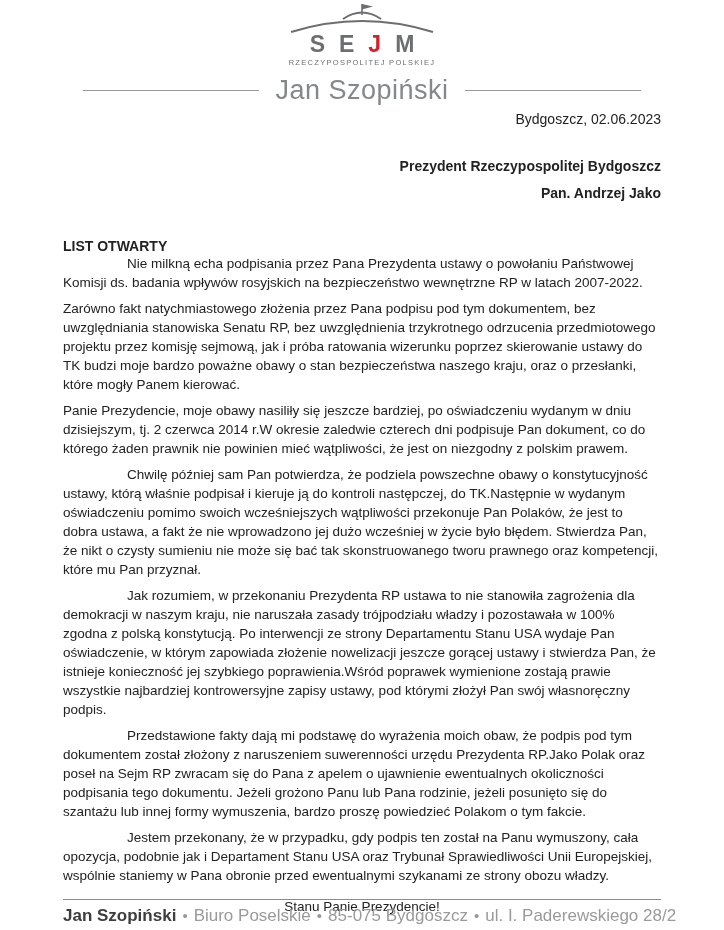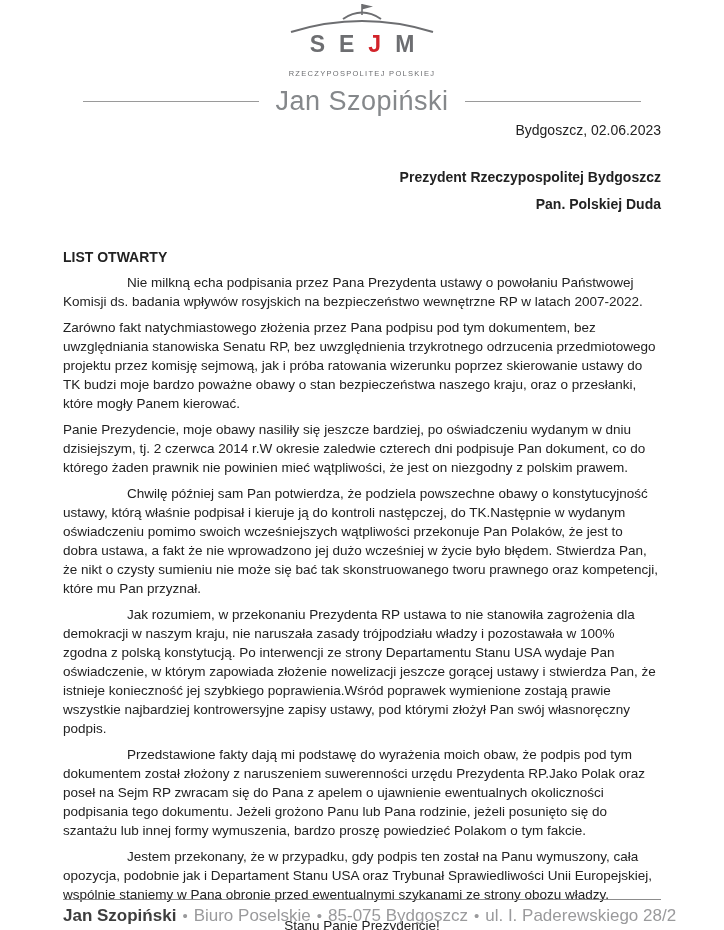--- a/index.html
+++ b/index.html
@@ -23,21 +23,21 @@
     margin-top: -2px;
     color: #6d6e71;
     font-size: 23px;
     font-weight: bold;
     letter-spacing: 0;
     line-height: 24px;
   }
   .sejm-letters span { display: inline-block; margin: 0 7px; }
   .sejm-letters .red { color: #d2232a; }
   .sejm-subtitle {
-    margin-top: 13px;
+    margin-top: 2px;
     color: #6d6e71;
     font-size: 7.5px;
     letter-spacing: 1.3px;
     line-height: 9px;
     white-space: nowrap;
   }
 
   .name-row {
     margin-top: 7px;
     display: flex;
@@ -74,21 +74,21 @@
     font-weight: bold;
     color: #222222;
   }
   .body-text p {
     margin: 7px 0 0 0;
     font-size: 13.5px;
     line-height: 19px;
     color: #222222;
     text-align: left;
   }
-  .body-text p.first { margin-top: 8px; }
+  .body-text p.first { margin-top: 0; }
   .body-text p.indent { text-indent: 64px; }
   .closing {
     margin-top: 14px;
     text-align: center;
     font-size: 13.5px;
     color: #222222;
   }
 
   
   .footer {
@@ -129,21 +129,21 @@
   <div class="name-row">
     <div class="rule"></div>
     <div class="sender-name">Jan Szopiński</div>
     <div class="rule"></div>
   </div>
 
   <div class="place-date">Bydgoszcz, 02.06.2023</div>
 
   <div class="addressee">
     <div class="line1">Prezydent Rzeczypospolitej Bydgoszcz</div>
-    <div class="line2">Pan. Polskiej Duda</div>
+    <div class="line2">Pan. Andrzej Jako</div>
   </div>
 
   <div class="letter-title">LIST OTWARTY</div>
 
   <div class="body-text">
     <p class="first indent">Nie milkną echa podpisania przez Pana Prezydenta ustawy o powołaniu Państwowej Komisji ds. badania wpływów rosyjskich na bezpieczeństwo wewnętrzne RP w latach 2007-2022.</p>
     <p>Zarówno fakt natychmiastowego złożenia przez Pana podpisu pod tym dokumentem, bez uwzględniania stanowiska Senatu RP, bez uwzględnienia trzykrotnego odrzucenia przedmiotowego projektu przez komisję sejmową, jak i próba ratowania wizerunku poprzez skierowanie ustawy do TK budzi moje bardzo poważne obawy o stan bezpieczeństwa naszego kraju, oraz o przesłanki, które mogły Panem kierować.</p>
     <p>Panie Prezydencie, moje obawy nasiliły się jeszcze bardziej, po oświadczeniu wydanym w  dniu dzisiejszym, tj. 2 czerwca 2014 r.W okresie zaledwie czterech dni podpisuje Pan dokument, co do którego żaden prawnik nie powinien mieć wątpliwości, że jest on niezgodny z polskim prawem.</p>
     <p class="indent">Chwilę później sam Pan potwierdza, że podziela powszechne obawy o konstytucyjność ustawy, którą właśnie podpisał i kieruje ją do kontroli następczej, do TK.Następnie w wydanym oświadczeniu  pomimo swoich wcześniejszych wątpliwości przekonuje Pan Polaków, że jest to dobra ustawa, a fakt że nie wprowadzono jej dużo wcześniej w życie było błędem. Stwierdza Pan, że nikt o czysty sumieniu nie może się bać tak skonstruowanego tworu prawnego oraz kompetencji, które mu Pan przyznał.</p>
     <p class="indent">Jak rozumiem, w przekonaniu Prezydenta RP ustawa to nie stanowiła zagrożenia dla demokracji w naszym kraju, nie naruszała zasady trójpodziału władzy i pozostawała w 100% zgodna z polską konstytucją. Po interwencji ze strony Departamentu Stanu USA wydaje Pan oświadczenie, w którym zapowiada złożenie nowelizacji jeszcze gorącej ustawy i stwierdza Pan, że istnieje konieczność jej szybkiego poprawienia.Wśród poprawek wymienione zostają prawie wszystkie najbardziej kontrowersyjne zapisy ustawy, pod którymi złożył Pan swój własnoręczny podpis.</p>

